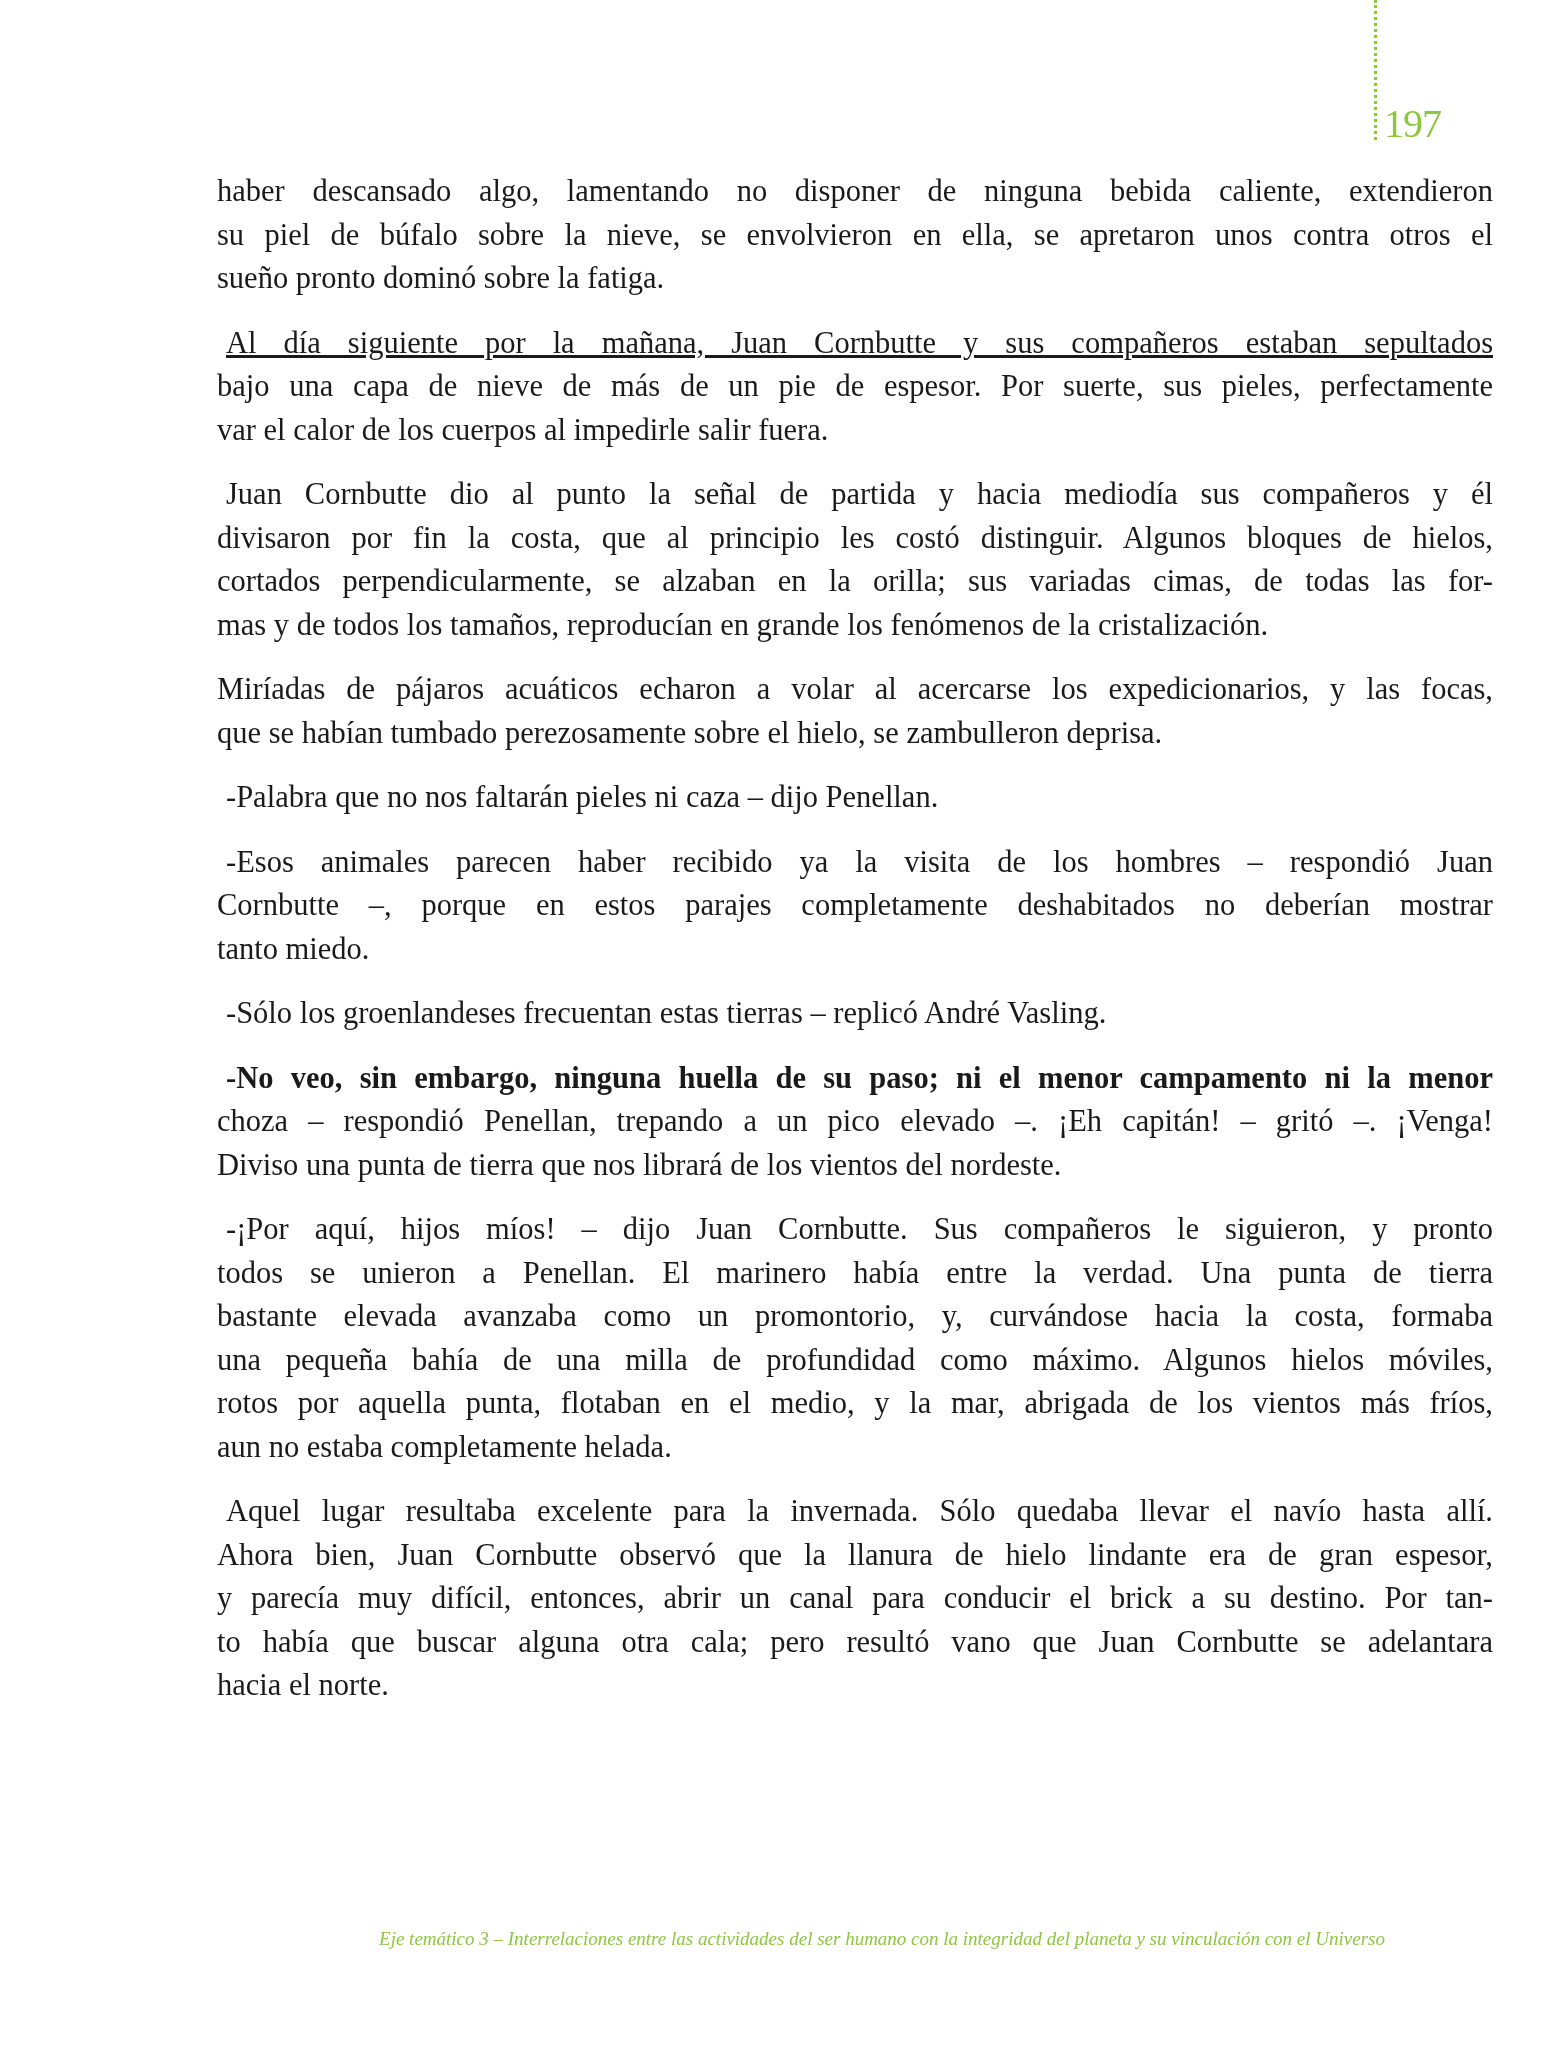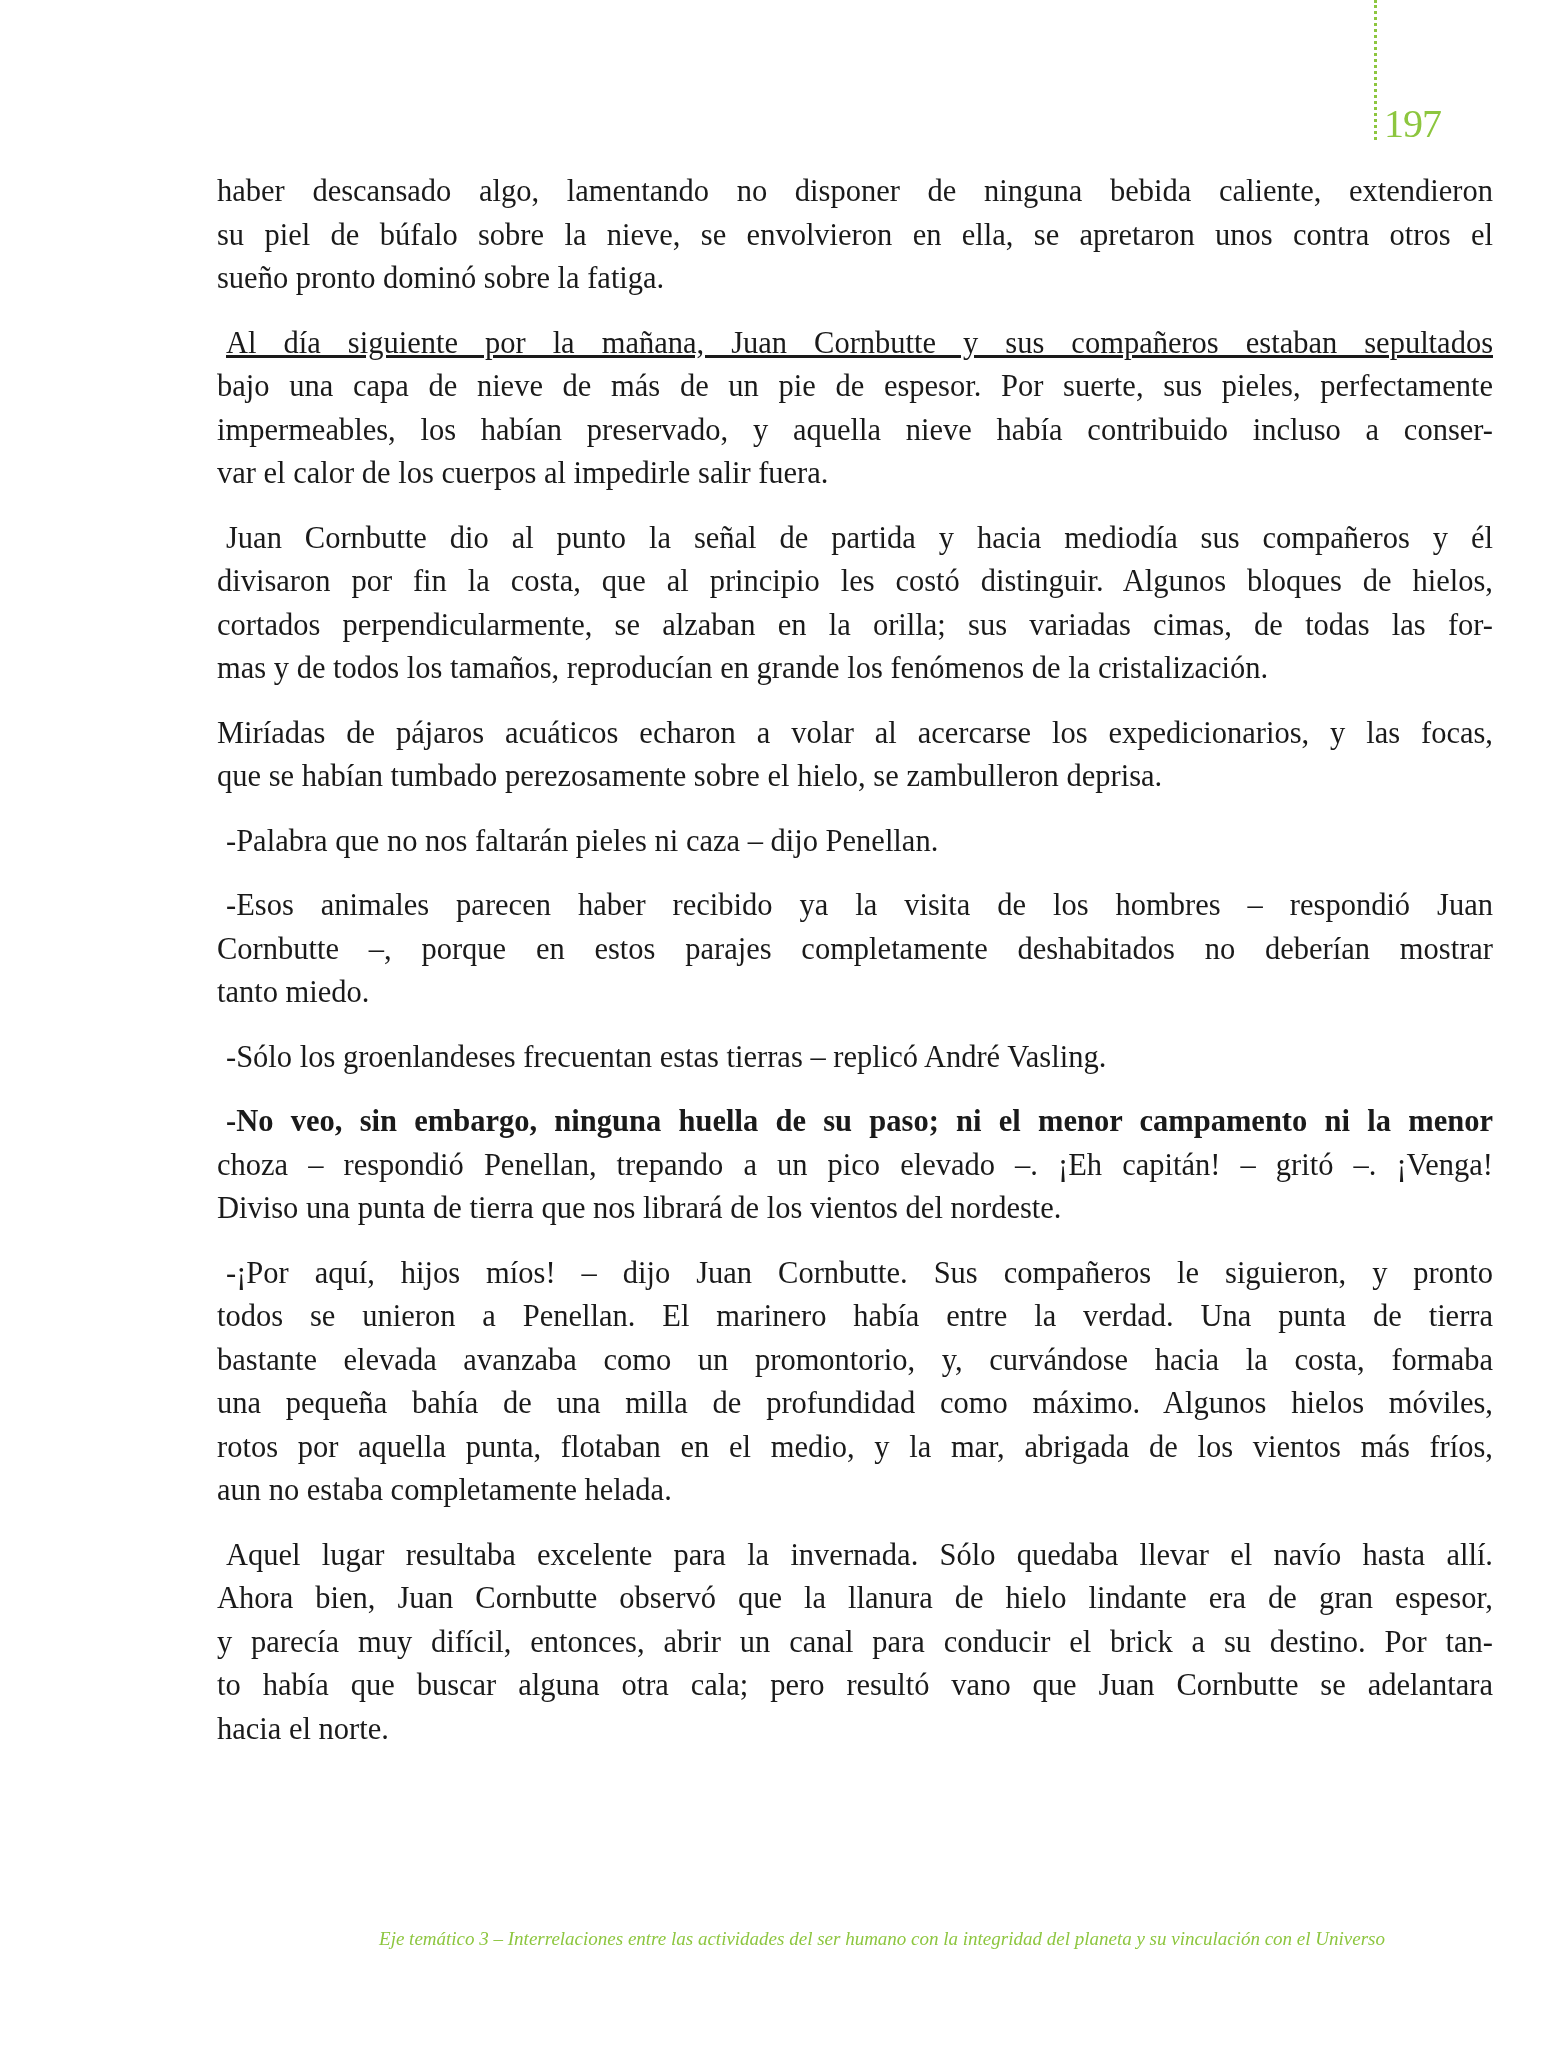--- a/index.html
+++ b/index.html
@@ -37,21 +37,20 @@
 
   <div class="body-text" id="body-text">
       <div class="para">
         <span class="line">haber descansado algo, lamentando no disponer de ninguna bebida caliente, extendieron</span>
         <span class="line">su piel de búfalo sobre la nieve, se envolvieron en ella, se apretaron unos contra otros el</span>
         <span class="line last">sueño pronto dominó sobre la fatiga.</span>
       </div>
       <div class="para">
         <span class="line" style="padding-left: 9px; text-decoration: underline;"> Al día siguiente por la mañana, Juan Cornbutte y sus compañeros estaban sepultados</span>
         <span class="line">bajo una capa de nieve de más de un pie  de espesor. Por suerte, sus pieles, perfectamente</span>
-        <span class="line">impermeables, los habían preservado, y aquella nieve había contribuido incluso a conser-</span>
         <span class="line last">var el calor de los cuerpos al impedirle salir fuera.</span>
       </div>
       <div class="para">
         <span class="line" style="padding-left: 9px;"> Juan Cornbutte dio al punto la señal de partida y  hacia mediodía sus compañeros y él</span>
         <span class="line">divisaron por fin la costa, que al  principio les costó distinguir. Algunos bloques de hielos,</span>
         <span class="line">cortados perpendicularmente, se alzaban en la orilla; sus variadas cimas, de todas las for-</span>
         <span class="line last">mas y de todos los tamaños, reproducían en grande los fenómenos de la  cristalización.</span>
       </div>
       <div class="para">
         <span class="line">Miríadas de pájaros acuáticos echaron a volar al acercarse los expedicionarios, y las focas,</span>

